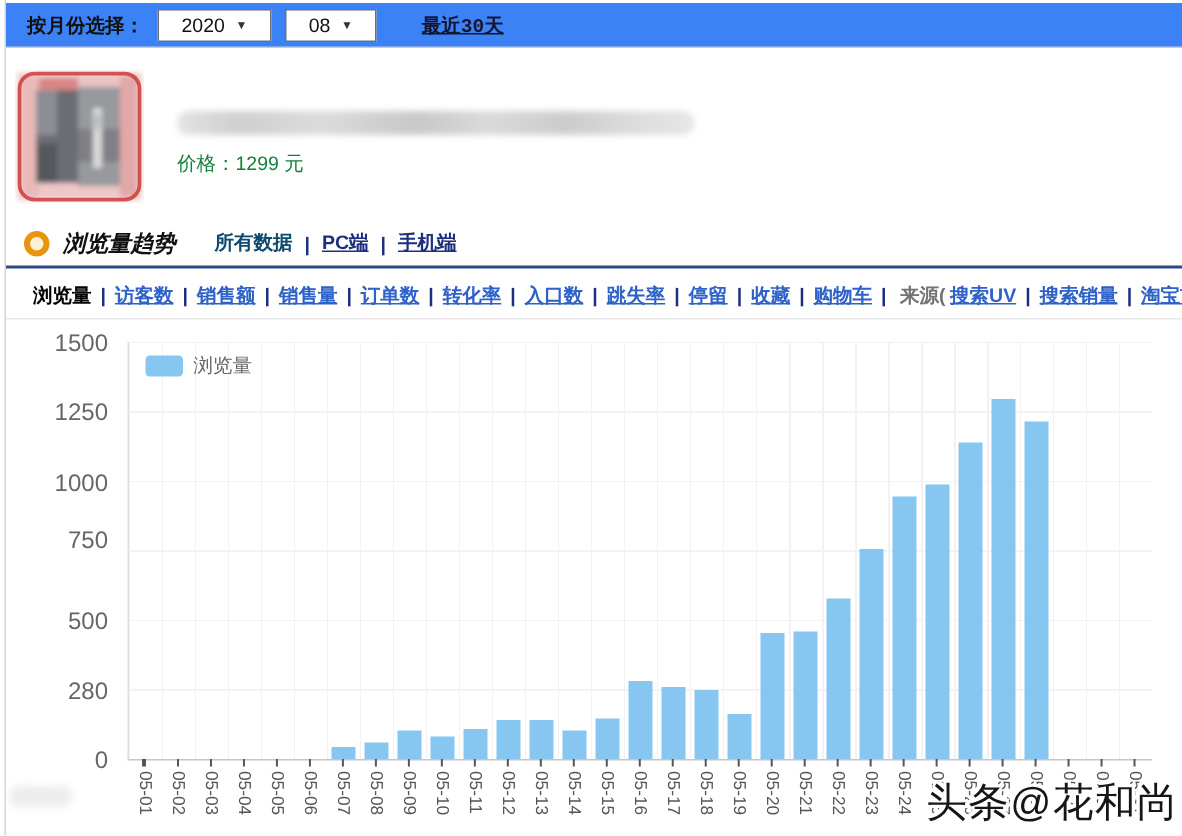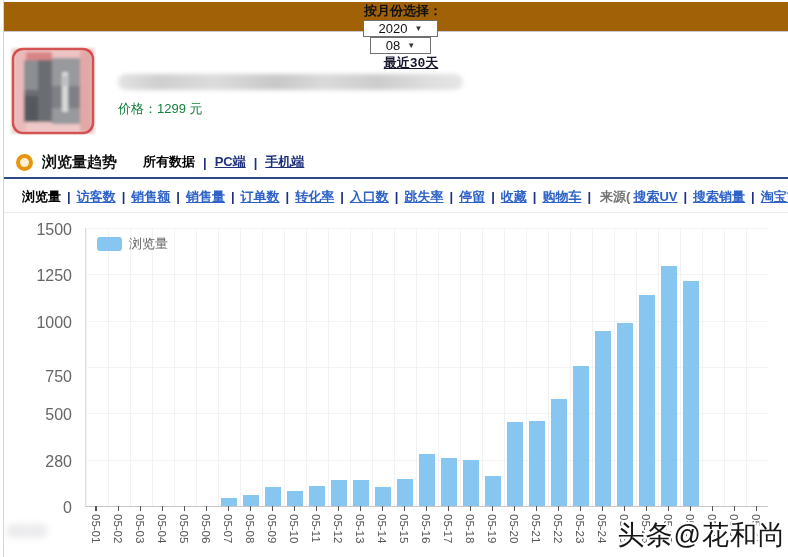--- a/index.html
+++ b/index.html
@@ -1,39 +1,39 @@
 <!DOCTYPE html>
 <html><head>
 <meta charset="utf-8">
 <style>
   html,body{margin:0;padding:0;}
   body{width:788px;height:557px;position:relative;background:#fff;overflow:hidden;
        font-family:"Liberation Sans","DejaVu Sans",sans-serif;color:#222;}
   #leftline{position:absolute;left:3px;top:0;bottom:0;width:1px;background:#d4d4e0;}
   
-  .topbar{position:absolute;left:4px;right:0;top:2px;height:29px;background:#a16207;
-          border-bottom:1px solid #c9c9da;display:flex;align-items:center;font-size:13px;flex-direction:column;}
+  .topbar{position:absolute;left:4px;right:0;top:2px;height:29px;background:#3b82f6;
+          border-bottom:1px solid #c9c9da;display:flex;align-items:center;font-size:13px;}
   .topbar .lbl{font-weight:bold;margin-left:14px;color:#111;}
   .sel{background:#fff;border:1px solid #707070;height:20px;padding:0 15px;display:inline-flex;
        align-items:center;gap:7px;margin-left:9px;cursor:pointer;color:#111;}
   .sel .caret{font-size:8px;color:#333;}
   .recent{margin-left:30px;font-weight:bold;color:#15152e;text-decoration:underline;cursor:pointer;font-family:Liberation Mono, monospace;}
   
   .prodimg{position:absolute;left:10px;top:46px;}
   .prodtitle{position:absolute;left:118px;top:74px;width:345px;height:16px;border-radius:8px;
              background:linear-gradient(90deg,#e3e3e3,#cfcfcf 12%,#dcdcdc 28%,#c8c8c8 46%,#dadada 60%,#cccccc 75%,#dedede 90%,#e6e6e6);
              filter:blur(2px);}
   .price{position:absolute;left:118px;top:100px;font-size:13px;color:#15803d;}
   
   .sectionrow{position:absolute;left:4px;right:0;top:147px;height:30px;border-bottom:2px solid #2e4a86;
               display:flex;align-items:center;font-size:13px;}
   .donut{width:9px;height:9px;border-radius:50%;border:4px solid #e8940d;background:#fdf0d5;margin-left:12px;}
-  .sectitle{font-weight:bold;font-size:15px;color:#111;margin-left:9px;}
+  .sectitle{font-weight:bold;font-size:15px;color:#111;margin-left:9px;font-style:italic;}
   .views{margin-left:26px;display:flex;align-items:center;font-weight:bold;}
-  .vactive{color:#000000;}
+  .vactive{color:#0c4a6e;}
   .vlink{color:#1d2f7d;text-decoration:underline;cursor:pointer;}
   .vsep{color:#1d2f7d;margin:0 8px;}
   
   .metricsrow{position:absolute;left:4px;right:0;top:181px;height:31px;border-bottom:1px solid #e9e9ef;
               display:flex;align-items:center;padding-left:18px;font-size:13px;font-weight:bold;white-space:nowrap;}
   .mlink{color:#2e62c9;text-decoration:underline;cursor:pointer;}
   .mactive{color:#000;text-decoration:none;cursor:default;}
   .msep{color:#1d2f7d;margin:0 6px;font-weight:bold;}
   .msrc{color:#737373;margin:0 3px;}
   
@@ -151,21 +151,21 @@
     <span class="msep">|</span>
     <span class="mlink">淘宝首页UV</span>
   </div>
 
 <div class="chart">
   <div class="smudge"></div>
   <div class="ylabels">
       <span style="top: 271px;">0</span>
       <span style="top: 224.667px;">280</span>
       <span style="top: 178.333px; text-align: center;">500</span>
-      <span style="top: 140px;">750</span>
+      <span style="top: 124px;">750</span>
       <span style="top: 85.6667px;">1000</span>
       <span style="top: 39.3333px;">1250</span>
       <span style="top: -7px;">1500</span>
     </div>
   <div class="plot">
     <div class="bars">
         <div class="barcell">
           <div class="bar" style="height: 0%;"></div>
         </div>
         <div class="barcell">

